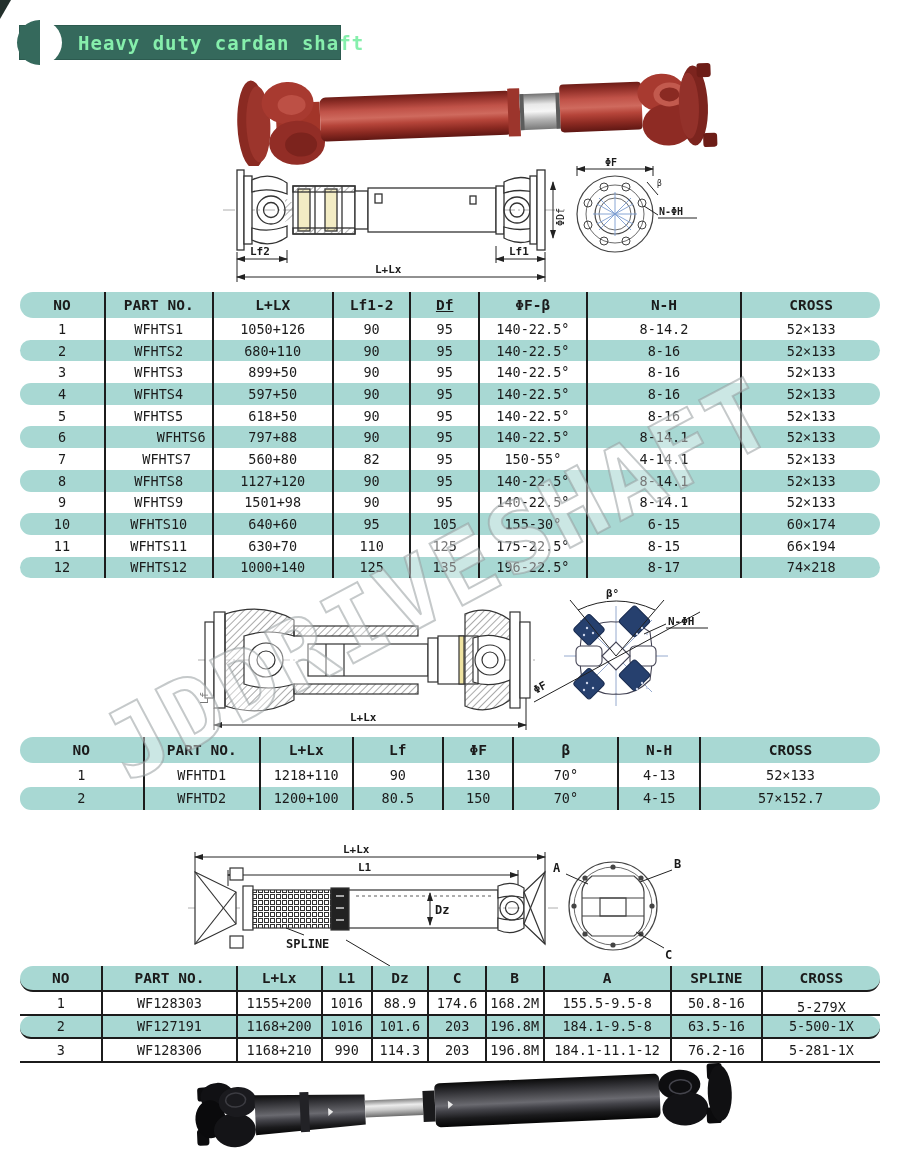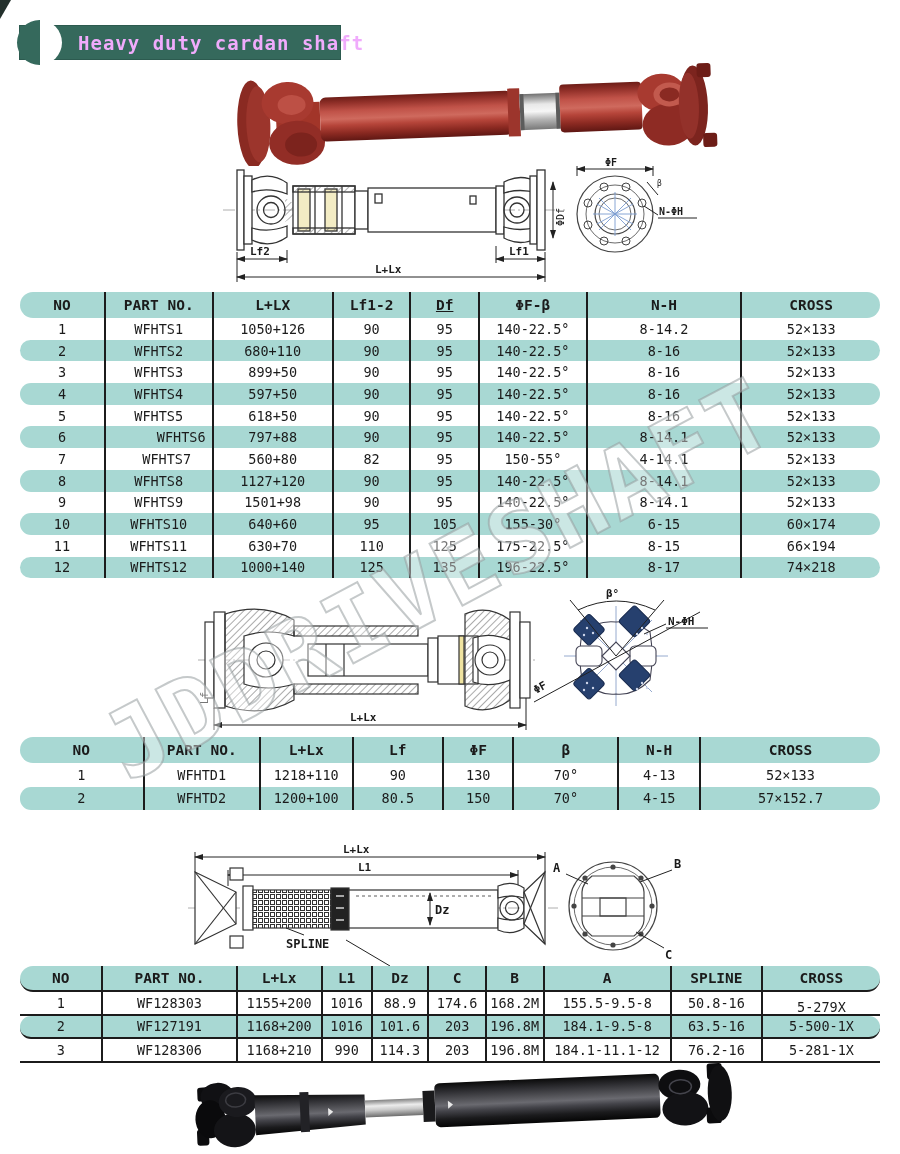--- a/index.html
+++ b/index.html
@@ -3,21 +3,21 @@
 <meta charset="utf-8">
 <style>
   html,body{margin:0;padding:0;background:#fff;}
   .canvas{position:relative;width:900px;height:1154px;background:#ffffff;overflow:hidden;
           font-family:"DejaVu Sans Mono","Liberation Mono",monospace;color:#1b1b1b;}
   .corner-mark{position:absolute;left:0;top:0;width:11px;height:19px;background:#23302c;
           clip-path:polygon(0 0,100% 0,0 100%);}
   
   .banner{position:absolute;left:20px;top:26px;width:320px;height:33px;background:#35695c;
           display:flex;align-items:center;box-shadow:0 0 0 1px #2c5a4f;}
-  .banner-title{color:#f0abfc;font-size:19px;font-weight:bold;letter-spacing:1px;padding-left:58px;white-space:nowrap;}
+  .banner-title{color:#86efac;font-size:19px;font-weight:bold;letter-spacing:1px;padding-left:58px;white-space:nowrap;}
   .banner-circle{position:absolute;left:-3px;top:-6px;width:45px;height:45px;border-radius:50%;
           background:linear-gradient(90deg,#35695c 0 52%,#ffffff 52% 100%);}
   
   .spec-table{position:absolute;left:20px;width:860px;font-size:13.5px;}
   .trow{display:flex;align-items:stretch;}
   .trow.thead{height:26px;background:#a8d8d3;border-radius:13px;font-weight:bold;font-size:14.5px;}
   .trow.teal{background:#a8d8d3;border-radius:11px;}
   .tcell{display:flex;align-items:center;justify-content:center;text-align:center;
          border-right:2px solid #1c1c1c;box-sizing:border-box;white-space:nowrap;overflow:hidden;}
   .tcell:last-child{border-right:none;}

